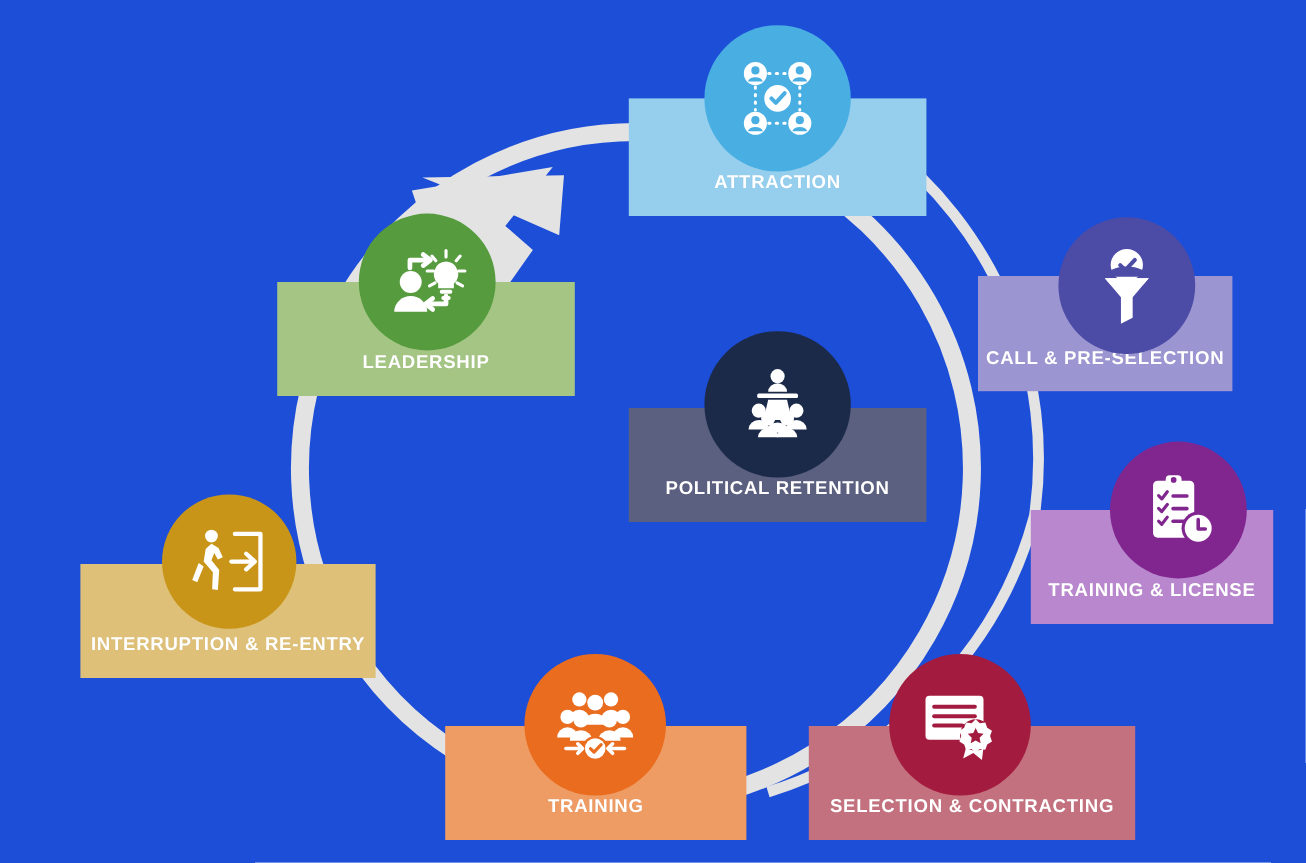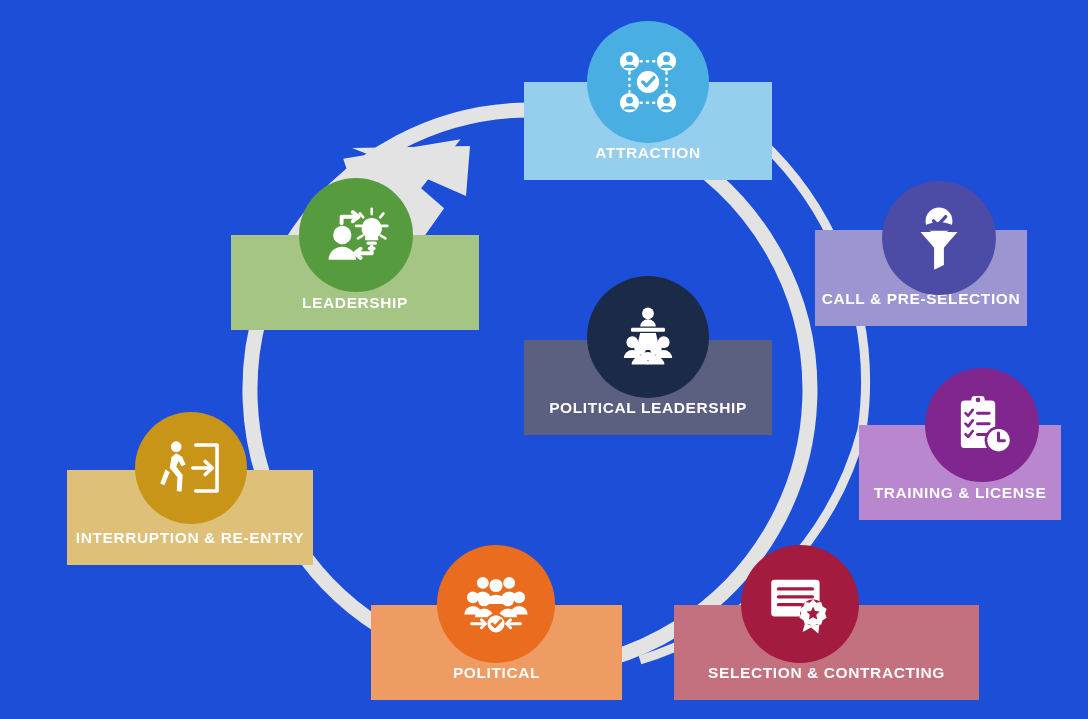--- a/index.html
+++ b/index.html
@@ -154,21 +154,21 @@
           </g>
           <circle cx="75" cy="73" r="21" fill="#81268F"></circle>
           <circle cx="75" cy="73" r="17"></circle>
           <path d="M75 62 v12 h9" stroke="#81268F" stroke-width="4.5" fill="none" stroke-linecap="round" stroke-linejoin="round"></path>
         </g>
       </svg>
     </div>
   </div>
 
   <div class="node">
-    <div class="bar" style="left:635px; top:605px; width:305px; height:95px; background:#C4717F;">
+    <div class="bar" style="left:635px; top:605px; width:272px; height:95px; background:#C4717F;">
       <div class="bar-label">SELECTION &amp; CONTRACTING</div>
     </div>
     <div class="disc" style="left:702px; top:545px; width:118px; height:118px; background:#A31B3E;">
       <svg width="68" height="64" viewBox="0 0 104 98">
         <g fill="#ffffff">
           <rect x="8" y="12" width="74" height="56" rx="5"></rect>
           <g stroke="#A31B3E" stroke-width="5" stroke-linecap="round">
             <line x1="19" y1="26" x2="71" y2="26"></line>
             <line x1="19" y1="38" x2="71" y2="38"></line>
             <line x1="19" y1="50" x2="55" y2="50"></line>
@@ -177,21 +177,21 @@
           <circle cx="72" cy="62" r="20" fill="#A31B3E"></circle>
           <path d="M72 42 l5.2 4.9 l7.1 -0.9 l2.4 6.8 l6.1 3.8 l-2.4 6.8 l2.4 6.8 l-6.1 3.8 l-2.4 6.8 l-7.1 -0.9 l-5.2 4.9 l-5.2 -4.9 l-7.1 0.9 l-2.4 -6.8 l-6.1 -3.8 l2.4 -6.8 l-2.4 -6.8 l6.1 -3.8 l2.4 -6.8 l7.1 0.9 z"></path>
           <path d="M72 53 l3.1 6.6 l7 0.9 l-5.1 5 l1.3 7.1 l-6.3 -3.5 l-6.3 3.5 l1.3 -7.1 l-5.1 -5 l7 -0.9 z" fill="#A31B3E"></path>
         </g>
       </svg>
     </div>
   </div>
 
   <div class="node">
     <div class="bar" style="left:332px; top:605px; width:251px; height:95px; background:#EE9C63;">
-      <div class="bar-label">POLITICAL</div>
+      <div class="bar-label">TRAINING</div>
     </div>
     <div class="disc" style="left:398px; top:545px; width:118px; height:118px; background:#E96C1F;">
       <svg width="70" height="66" viewBox="0 0 106 100">
         <g fill="#ffffff">
           <circle cx="33" cy="18" r="9"></circle>
           <path d="M20 44 a13 13 0 0 1 26 0 z"></path>
           <circle cx="73" cy="18" r="9"></circle>
           <path d="M60 44 a13 13 0 0 1 26 0 z"></path>
           <circle cx="18" cy="40" r="9"></circle>
           <path d="M5 66 a13 13 0 0 1 26 0 z"></path>
@@ -264,21 +264,21 @@
             <line x1="55" y1="55" x2="62" y2="51"></line>
             <line x1="97" y1="55" x2="90" y2="51"></line>
           </g>
         </g>
       </svg>
     </div>
   </div>
 
   <div class="node">
     <div class="bar" style="left:485px; top:340px; width:248px; height:95px; background:#5B5F80;">
-      <div class="bar-label">POLITICAL LEADERSHIP</div>
+      <div class="bar-label">POLITICAL RETENTION</div>
     </div>
     <div class="disc" style="left:548px; top:276px; width:122px; height:122px; background:#1C2A4A;">
       <svg width="68" height="66" viewBox="0 0 104 100">
         <g fill="#ffffff">
           <circle cx="52" cy="14" r="9"></circle>
           <path d="M40 34 a12 11 0 0 1 24 0 z"></path>
           <rect x="26" y="36" width="52" height="6" rx="2"></rect>
           <path d="M40 44 h24 l6 26 h-36 z"></path>
           <circle cx="28" cy="58" r="9"></circle>
           <path d="M15 82 a13 12 0 0 1 26 0 z"></path>

